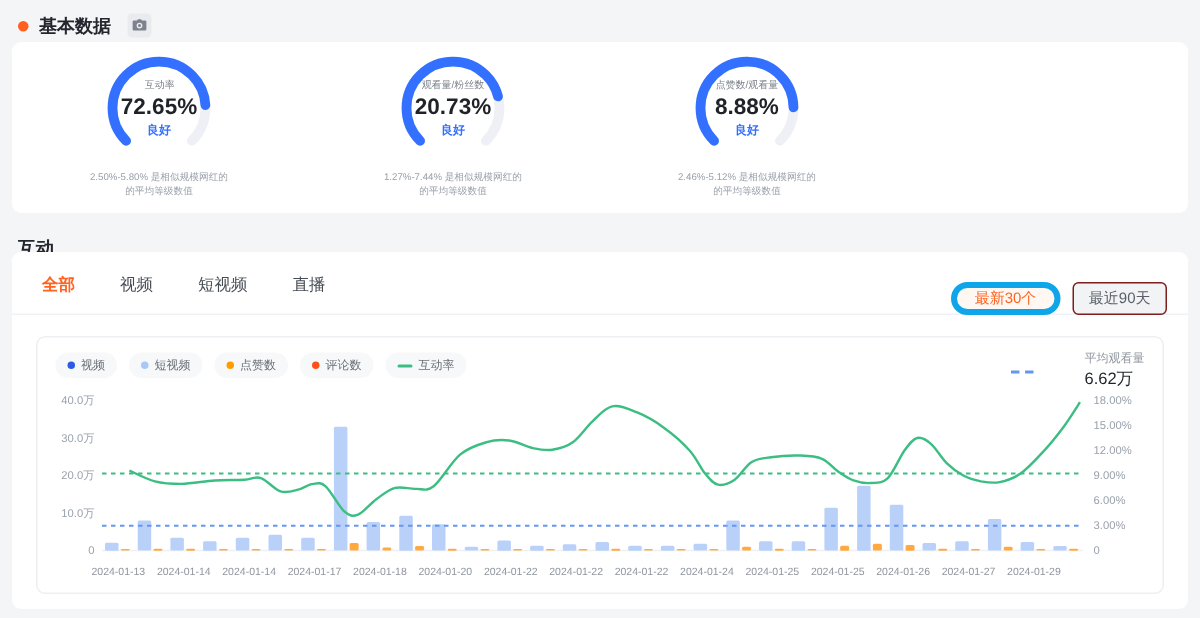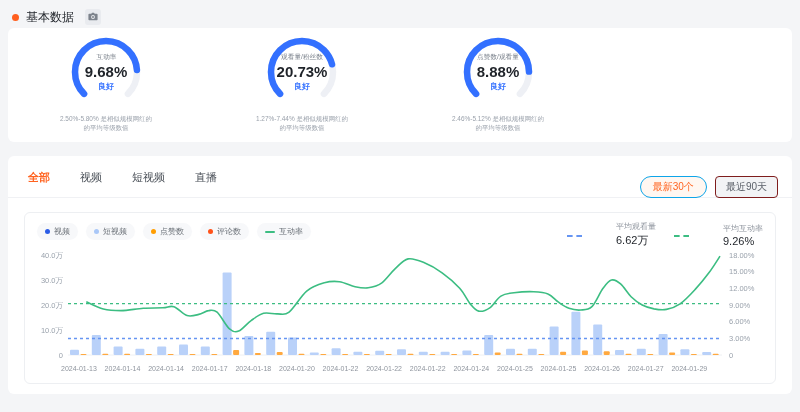--- a/index.html
+++ b/index.html
@@ -1,40 +1,40 @@
 <!DOCTYPE html>
 <html><head>
 <meta charset="utf-8">
 <style>
   * { margin:0; padding:0; box-sizing:border-box; }
   html,body { background:#f4f5f7; font-family:"Liberation Sans","DejaVu Sans",sans-serif; }
   #app { position:relative; width:800px; height:412px; background:#f4f5f7; overflow:hidden; }
 
   .sec-head { display:flex; align-items:center; gap:7px; padding:0 0 0 12px; height:18px; }
   .sec-dot { width:7px; height:7px; border-radius:50%; background:#ff5f1f; }
-  .sec-title { font-size:12px; font-weight:normal; color:#23272d; }
+  .sec-title { font-size:12px; font-weight:bold; color:#23272d; }
   .head-icon { width:16px; height:16px; border-radius:3px; background:#e9ebef; display:flex; align-items:center; justify-content:center; margin-left:4px; cursor:pointer; }
 
   .card { background:#fff; border-radius:6px; margin:0 8px; }
   #basic-card { position:absolute; top:28px; left:0; right:0; height:114px; display:flex; }
   .gauge { width:25%; display:flex; flex-direction:column; align-items:center; padding-top:6px; }
   .gauge-ring { position:relative; width:76px; height:76px; }
   .gauge-inner { position:absolute; inset:0; display:flex; flex-direction:column; align-items:center; justify-content:center; text-align:center; }
   .gauge-label { font-size:7px; color:#7b828c; transform:scale(.95); white-space:nowrap; }
   .gauge-value { font-size:15px; font-weight:bold; color:#1f2329; margin:1px 0; }
   .gauge-status { font-size:8px; font-weight:bold; }
   .gauge-bench { margin-top:4px; font-size:7px; line-height:10px; color:#9aa1ab; text-align:center; transform:scale(.92); }
 
-  #interact-card { position:absolute; top:156px; left:0; right:0; height:238px; }
+  #interact-card { position:absolute; top:168px; left:0; right:0; height:238px; }
   .tabs-row { display:flex; align-items:center; gap:30px; padding:14px 16px 0 20px; border-bottom:1px solid #f0f1f4; height:42px; }
   .tab { font-size:11px; color:#474d55; cursor:pointer; padding-bottom:12px; }
   .tab.active { color:#ff6320; font-weight:bold; }
   .filter-btns { position:absolute; top:20px; right:14px; display:flex; gap:8px; }
   .btn-pill { font-size:10px; height:22px; display:flex; align-items:center; padding:0 12px; border-radius:12px;
-              border:1px solid #0ea5e9; color:#ff6320; background:#fff7f1; cursor:pointer; }
+              border:4px solid #0ea5e9; color:#ff6320; background:#fff7f1; cursor:pointer; }
   .btn-gray { font-size:10px; height:22px; display:flex; align-items:center; padding:0 10px; border-radius:4px;
               background:#f2f3f5; color:#5a6069; border:1px solid #7f1d1d; cursor:pointer; }
 
   .chart-panel { position:relative; margin:14px 16px 0 16px; height:172px; border:1px solid #edeff2; border-radius:6px; background:#fff; }
   .legend-row { display:flex; gap:8px; padding:10px 0 0 12px; }
   .legend-chip { display:flex; align-items:center; gap:4px; background:#f7f8fa; border-radius:9px; padding:3px 8px; cursor:pointer; }
   .legend-chip span.txt { font-size:8px; color:#6a7077; }
   .ldot { width:5px; height:5px; border-radius:50%; }
   .lline { width:10px; height:2px; border-radius:1px; }
 
@@ -63,21 +63,21 @@
     </span>
   </div>
 
   <div id="basic-card" class="card">
       <div class="gauge">
         <div class="gauge-ring"><svg width="76" height="76" viewBox="0 0 76 76">
             <circle cx="38" cy="38" r="31" fill="none" stroke="#eef0f5" stroke-width="6.5" pathLength="100" stroke-dasharray="75 25" stroke-linecap="round" transform="rotate(135 38 38)"></circle>
             <circle cx="38" cy="38" r="31" fill="none" stroke="#3370ff" stroke-width="6.5" pathLength="100" stroke-dasharray="61.5 38.5" stroke-linecap="round" transform="rotate(135 38 38)"></circle>
           </svg><div class="gauge-inner">
             <div class="gauge-label">互动率</div>
-            <div class="gauge-value">9.68%</div>
+            <div class="gauge-value">72.65%</div>
             <div class="gauge-status" style="color:#3370ff">良好</div>
           </div></div>
         <div class="gauge-bench">2.50%-5.80% 是相似规模网红的<br>的平均等级数值</div>
       </div>
       <div class="gauge">
         <div class="gauge-ring"><svg width="76" height="76" viewBox="0 0 76 76">
             <circle cx="38" cy="38" r="31" fill="none" stroke="#eef0f5" stroke-width="6.5" pathLength="100" stroke-dasharray="75 25" stroke-linecap="round" transform="rotate(135 38 38)"></circle>
             <circle cx="38" cy="38" r="31" fill="none" stroke="#3370ff" stroke-width="6.5" pathLength="100" stroke-dasharray="58.5 41.5" stroke-linecap="round" transform="rotate(135 38 38)"></circle>
           </svg><div class="gauge-inner">
             <div class="gauge-label">观看量/粉丝数</div>
@@ -137,27 +137,20 @@
             <span class="lline" style="background:#3cbd82"></span>
             <span class="txt">互动率</span>
           </span>
         </div>
       <div class="stats-row">
           <div class="stat">
             <span class="stat-dash" style="border-color:#6695f2"></span>
             <span class="stat-col">
               <span class="stat-label">平均观看量</span>
               <span class="stat-value">6.62万</span>
-            </span>
-          </div>
-          <div class="stat">
-            <span class="stat-dash" style="border-color:#3cbd82"></span>
-            <span class="stat-col">
-              <span class="stat-label">平均互动率</span>
-              <span class="stat-value">9.26%</span>
             </span>
           </div>
         </div>
       <div id="chart-box"><svg width="756" height="134" viewBox="0 0 756 134">
             <line x1="40" y1="106" x2="694" y2="106" stroke="#eef0f3" stroke-width="1"></line>
             <text x="35" y="8.5" text-anchor="end" font-size="7.5" fill="#9aa2ac">40.0万</text>
             <text x="35" y="33.5" text-anchor="end" font-size="7.5" fill="#9aa2ac">30.0万</text>
             <text x="35" y="58.5" text-anchor="end" font-size="7.5" fill="#9aa2ac">20.0万</text>
             <text x="35" y="83.5" text-anchor="end" font-size="7.5" fill="#9aa2ac">10.0万</text>
             <text x="35" y="108.5" text-anchor="end" font-size="7.5" fill="#9aa2ac">0</text>

